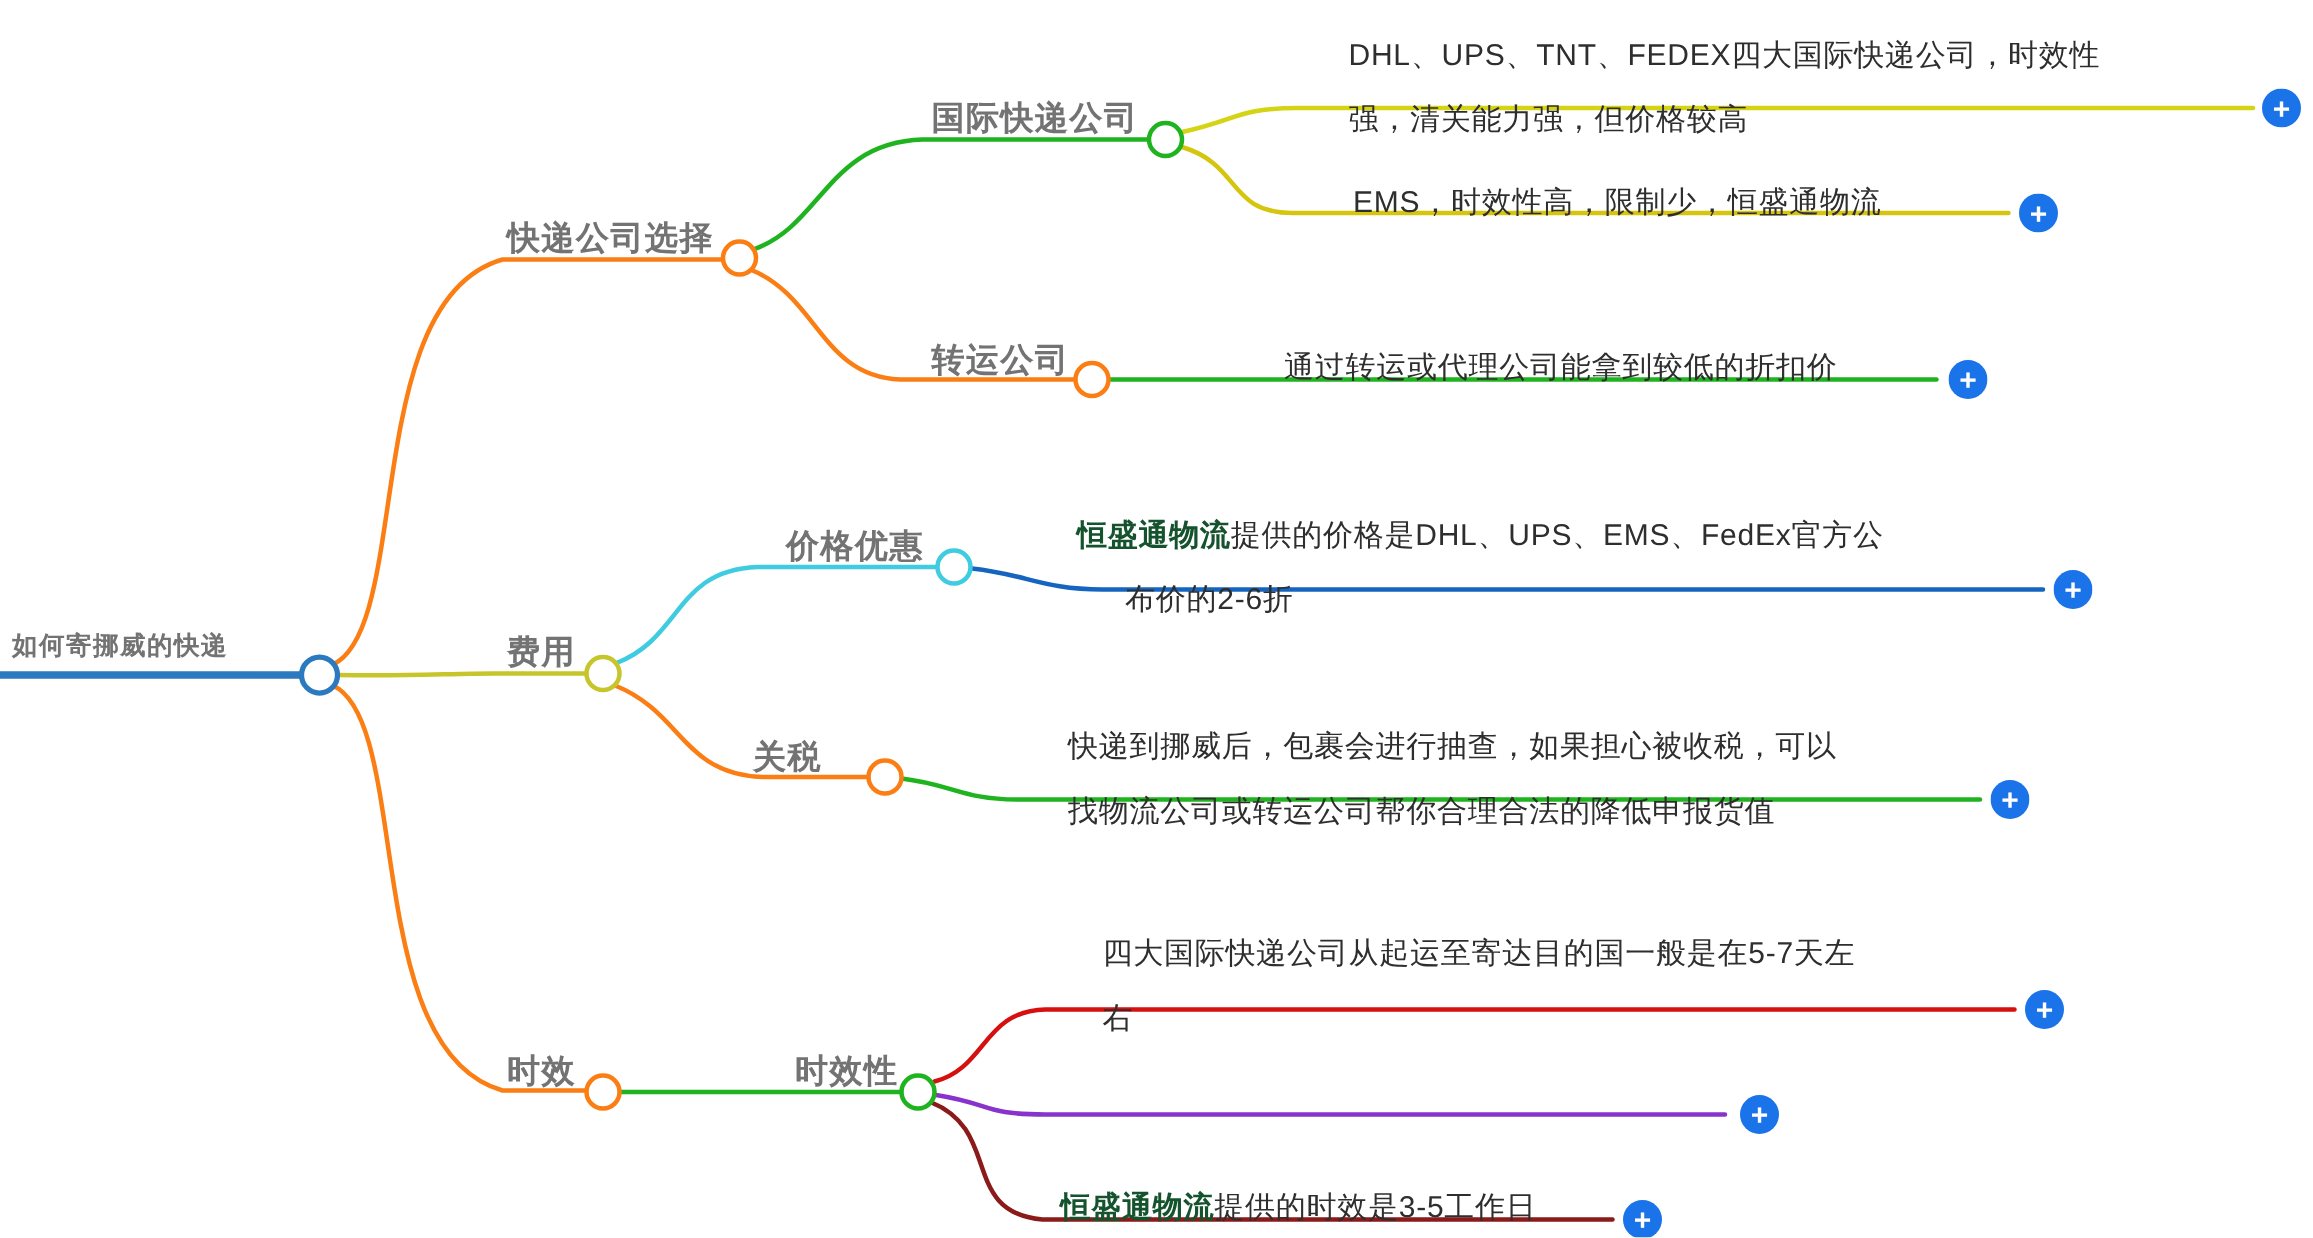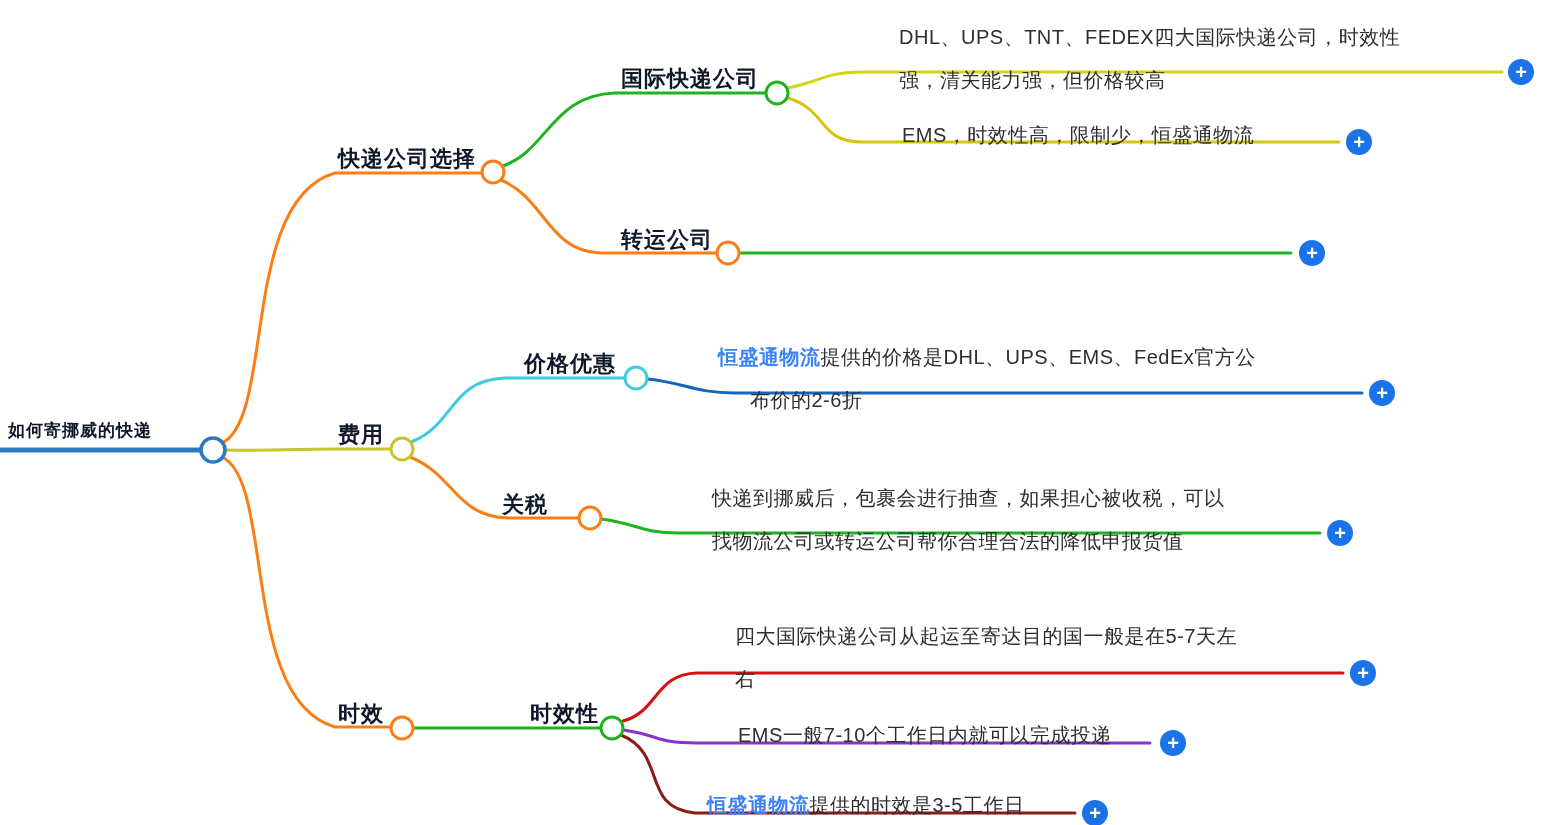--- a/index.html
+++ b/index.html
@@ -1,22 +1,22 @@
 <!DOCTYPE html>
 <html><head>
 <meta charset="utf-8">
 <style>
   html,body{margin:0;padding:0;background:#ffffff;}
   body{font-family:"Liberation Sans","DejaVu Sans",sans-serif;}
   .canvas{position:relative;width:1542px;height:825px;overflow:hidden;background:#ffffff;}
   .edges{position:absolute;left:0;top:0;}
-  .node-label{position:absolute;font-weight:700;color:#0f172a;font-size:22px;letter-spacing:1px;white-space:nowrap;cursor:pointer;}
+  .node-label{position:absolute;font-weight:700;color:#737373;font-size:22px;letter-spacing:1px;white-space:nowrap;cursor:pointer;}
   .root-label{font-size:17px;letter-spacing:1px;}
   .leaf-text{position:absolute;font-size:20px;font-weight:400;color:#2e2e2e;line-height:43px;letter-spacing:0.5px;white-space:pre-line;cursor:pointer;}
-  .leaf-text b{font-weight:700;color:#3b82f6;}
+  .leaf-text b{font-weight:700;color:#14532d;}
   .plus{position:absolute;width:26px;height:26px;cursor:pointer;}
 </style>
 </head>
 <body>
 
 <div class="canvas">
 
   <svg class="edges" width="1542" height="825" viewBox="0 0 1542 825">
 
     <path d="M 0 450 H 201" fill="none" stroke-width="5" stroke-linecap="round" stroke="#2b7ac0"></path>
@@ -59,27 +59,27 @@
   <div class="node-label" style="left:621px;top:225px">转运公司</div>
   <div class="node-label" style="left:338px;top:420px">费用</div>
   <div class="node-label" style="left:524px;top:349px">价格优惠</div>
   <div class="node-label" style="left:502px;top:490px">关税</div>
   <div class="node-label" style="left:338px;top:699px">时效</div>
   <div class="node-label" style="left:530px;top:699px">时效性</div>
 
   <div class="leaf-text" style="left:899px;top:16px">DHL、UPS、TNT、FEDEX四大国际快递公司，时效性
 强，清关能力强，但价格较高</div>
   <div class="leaf-text" style="left:902px;top:114px">EMS，时效性高，限制少，恒盛通物流</div>
+  <div class="leaf-text" style="left:856px;top:224px">通过转运或代理公司能拿到较低的折扣价</div>
   <div class="leaf-text" style="left:750px;top:336px;text-indent:-32px"><b>恒盛通物流</b><span>提供的价格是DHL、UPS、EMS、FedEx官方公
 布价的2-6折</span></div>
   <div class="leaf-text" style="left:712px;top:477px">快递到挪威后，包裹会进行抽查，如果担心被收税，可以
 找物流公司或转运公司帮你合理合法的降低申报货值</div>
   <div class="leaf-text" style="left:735px;top:615px">四大国际快递公司从起运至寄达目的国一般是在5-7天左
 右</div>
-  <div class="leaf-text" style="left:738px;top:714px">EMS一般7-10个工作日内就可以完成投递</div>
   <div class="leaf-text" style="left:707px;top:784px"><b>恒盛通物流</b><span>提供的时效是3-5工作日</span></div>
 
   <svg class="plus" style="left:1508px;top:59px" viewBox="0 0 26 26">
     <circle cx="13" cy="13" r="13" fill="#1a73e8"></circle>
     <text x="13" y="20" text-anchor="middle" font-size="20" font-weight="bold" fill="#ffffff">+</text>
   </svg>
   <svg class="plus" style="left:1346px;top:129px" viewBox="0 0 26 26">
     <circle cx="13" cy="13" r="13" fill="#1a73e8"></circle>
     <text x="13" y="20" text-anchor="middle" font-size="20" font-weight="bold" fill="#ffffff">+</text>
   </svg>

